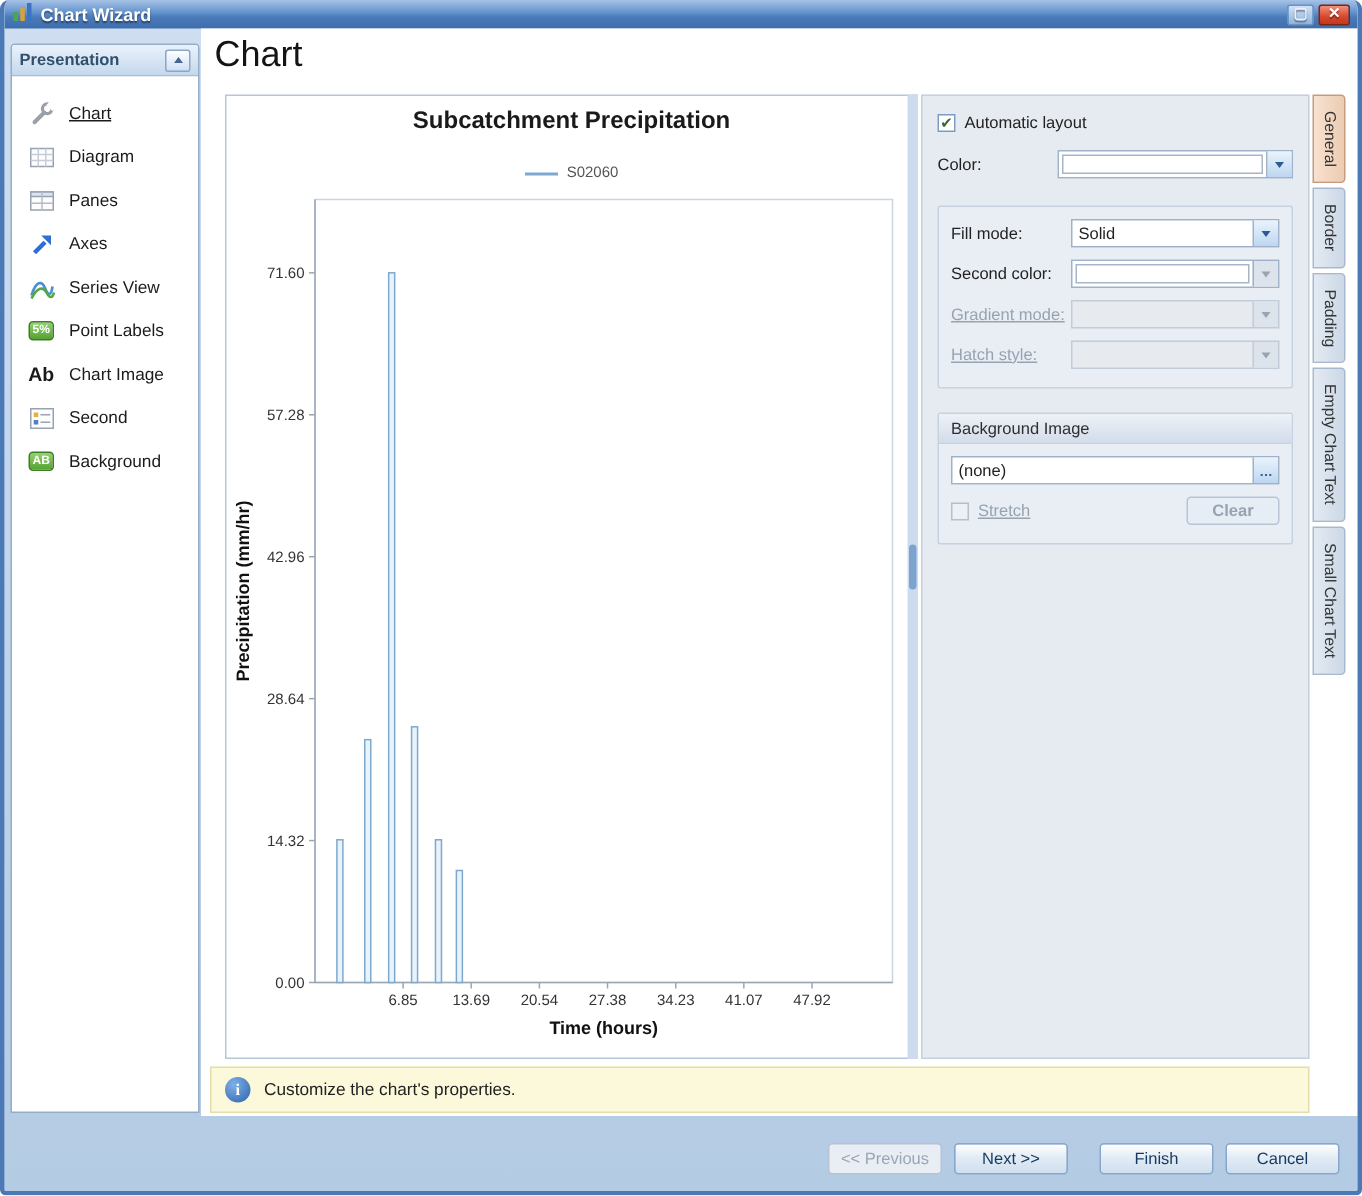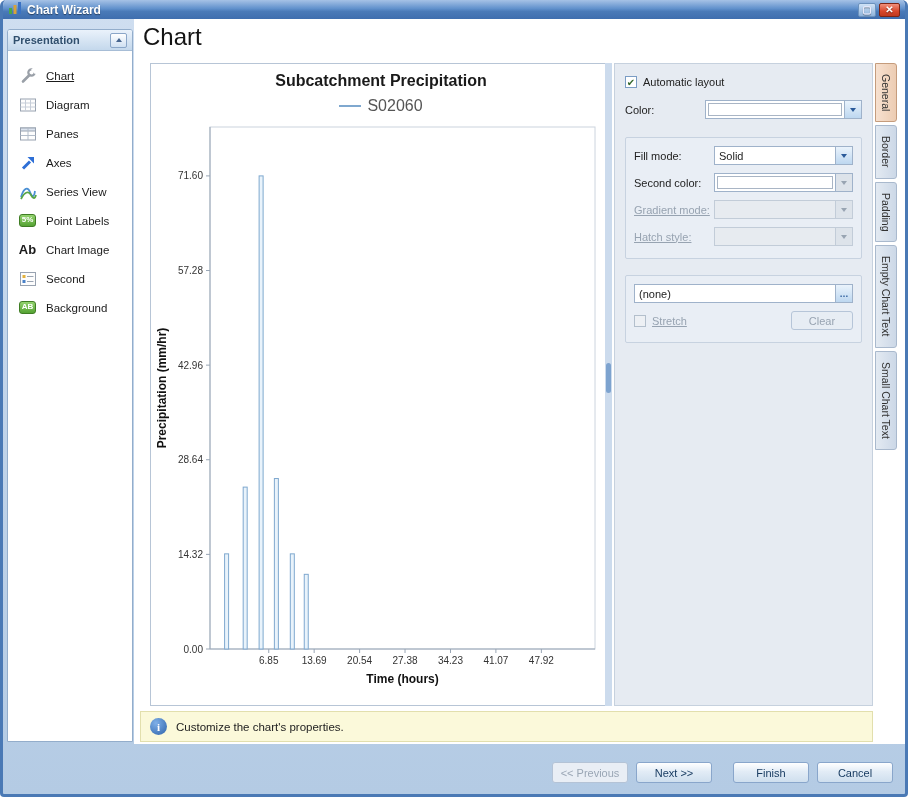--- a/index.html
+++ b/index.html
@@ -39,21 +39,21 @@
   .side-item .icon{width:21px;display:flex;justify-content:center;align-items:center;}
   .side-item.selected .lbl{text-decoration:underline;}
   .badge{display:inline-block;border-radius:3px;color:#fff;font-weight:bold;background:linear-gradient(#93d36e,#55a233);border:1px solid #3f7d24;padding:1px 2px;font-size:8px;line-height:1.1;}
   .ab-text{font-weight:bold;font-size:13px;color:#1a1a1a;line-height:1;}
   
   .content{position:absolute;left:131px;top:19px;width:771px;height:725px;background:#fff;}
   .page-title{position:absolute;left:9px;top:4px;font-size:24px;color:#141414;}
   
   .chart-panel{position:absolute;left:16px;top:44px;width:462px;height:643px;box-sizing:border-box;background:#fff;border:1px solid #b7c5d6;}
   .chart-title{margin-top:8px;text-align:center;font-size:16px;font-weight:bold;color:#1a1a1a;}
-  .chart-legend{margin-top:7px;display:flex;align-items:center;justify-content:center;gap:6px;font-size:16px;color:#555;}
+  .chart-legend{margin-top:20px;display:flex;align-items:center;justify-content:center;gap:6px;font-size:10px;color:#555;}
   .legend-marker{display:inline-block;width:22px;height:2px;background:#7fa8cf;}
   svg text{font-family:"Liberation Sans",sans-serif;}
   
   .splitter{position:absolute;left:471px;top:44px;width:7px;height:643px;background:#ccdbed;}
   .splitter .handle{position:absolute;left:1px;top:300px;width:5px;height:30px;border-radius:3px;background:#7da3cf;}
   
   .props{position:absolute;left:480px;top:44px;width:259px;height:643px;box-sizing:border-box;background:#e6ebf2;border:1px solid #c6d1de;padding:12px 10px;font-size:11px;color:#222;}
   .prow{display:flex;align-items:center;margin-bottom:8px;}
   .prow .plabel{width:80px;flex-shrink:0;}
   .checkbox{width:12px;height:12px;box-sizing:border-box;border:1px solid #7a9cc4;background:#fff;display:inline-flex;align-items:center;justify-content:center;font-size:10px;color:#35682d;margin-right:6px;flex-shrink:0;}
@@ -64,21 +64,21 @@
   .combo .swatch{flex:1;margin:2px;border:1px solid #a9b5c5;background:#fff;}
   .combo .cbtn{width:16px;background:linear-gradient(#eaf3fc,#bdd7f0);border-left:1px solid #9fb2ca;display:flex;align-items:center;justify-content:center;}
   .combo .cbtn i{width:0;height:0;border-left:3px solid transparent;border-right:3px solid transparent;border-top:4px solid #2a5a9a;}
   .combo .cbtn.ellipsis{font-size:9px;font-weight:bold;color:#2a5a9a;}
   .combo.disabled{background:#e7ebf0;border-color:#c2ccd8;}
   .combo.disabled .cbtn{background:#dde3ea;border-left-color:#c2ccd8;}
   .combo.disabled .cbtn i{border-top-color:#98a4b2;}
   .group{border:1px solid #c7d2e0;border-radius:2px;background:#e9eef5;margin-bottom:16px;}
   .group-header{height:19px;background:linear-gradient(#eef2f8,#d2dce9);border-bottom:1px solid #c7d2e0;display:flex;align-items:center;padding:0 8px;color:#2f2f2f;}
   .group-body{padding:8px 8px 4px 8px;}
-  .small-btn{width:62px;height:19px;box-sizing:border-box;border:1px solid #b6c5d8;border-radius:3px;background:#e7edf4;color:#97a3b1;font-size:11px;display:flex;align-items:center;justify-content:center;}
+  .small-btn{width:62px;height:19px;box-sizing:border-box;border:1px solid #b6c5d8;border-radius:3px;background:#e7edf4;color:#97a3b1;font-size:11px;display:flex;align-items:center;justify-content:center;font-weight:bold;}
   
   .vtabs{position:absolute;left:741px;top:44px;width:22px;display:flex;flex-direction:column;gap:3px;}
   .vtab{box-sizing:border-box;width:22px;border:1px solid #a9b9cd;border-radius:0 3px 3px 0;background:linear-gradient(90deg,#e3eaf2,#ccd8e7);display:flex;align-items:center;justify-content:center;padding:10px 0;font-size:10.5px;color:#333;cursor:pointer;}
   .vtab span{writing-mode:vertical-rl;white-space:nowrap;}
   .vtab.active{background:linear-gradient(90deg,#f7e1d0,#ecccb2);border-color:#c59c7c;}
   
   .info-bar{position:absolute;left:6px;top:692px;width:733px;height:31px;box-sizing:border-box;background:#fbf9da;border:1px solid #e2dfad;display:flex;align-items:center;gap:9px;padding:0 9px;font-size:11.5px;color:#222;}
   .info-icon{width:17px;height:17px;border-radius:50%;background:radial-gradient(circle at 35% 30%,#7fb0e8,#2d62aa);color:#fff;font-weight:bold;font-size:11px;display:flex;align-items:center;justify-content:center;font-family:"Liberation Serif",serif;flex-shrink:0;}
   
   .footer{position:absolute;right:12px;bottom:11px;display:flex;gap:8px;}
@@ -295,20 +295,21 @@
               <span class="cval"></span>
               <span class="cbtn">
                   <i></i>
                 </span>
             </span>
           </div>
         </div>
       </div>
 
       <div class="group">
+        <div class="group-header">Background Image</div>
         <div class="group-body">
           <div class="prow">
             <span class="combo">
               <span class="cval">(none)</span>
               <span class="cbtn ellipsis">…</span>
             </span>
           </div>
           <div class="prow" style="justify-content:space-between;">
             <span style="display:flex;align-items:center;">
               <span class="checkbox disabled"></span>

